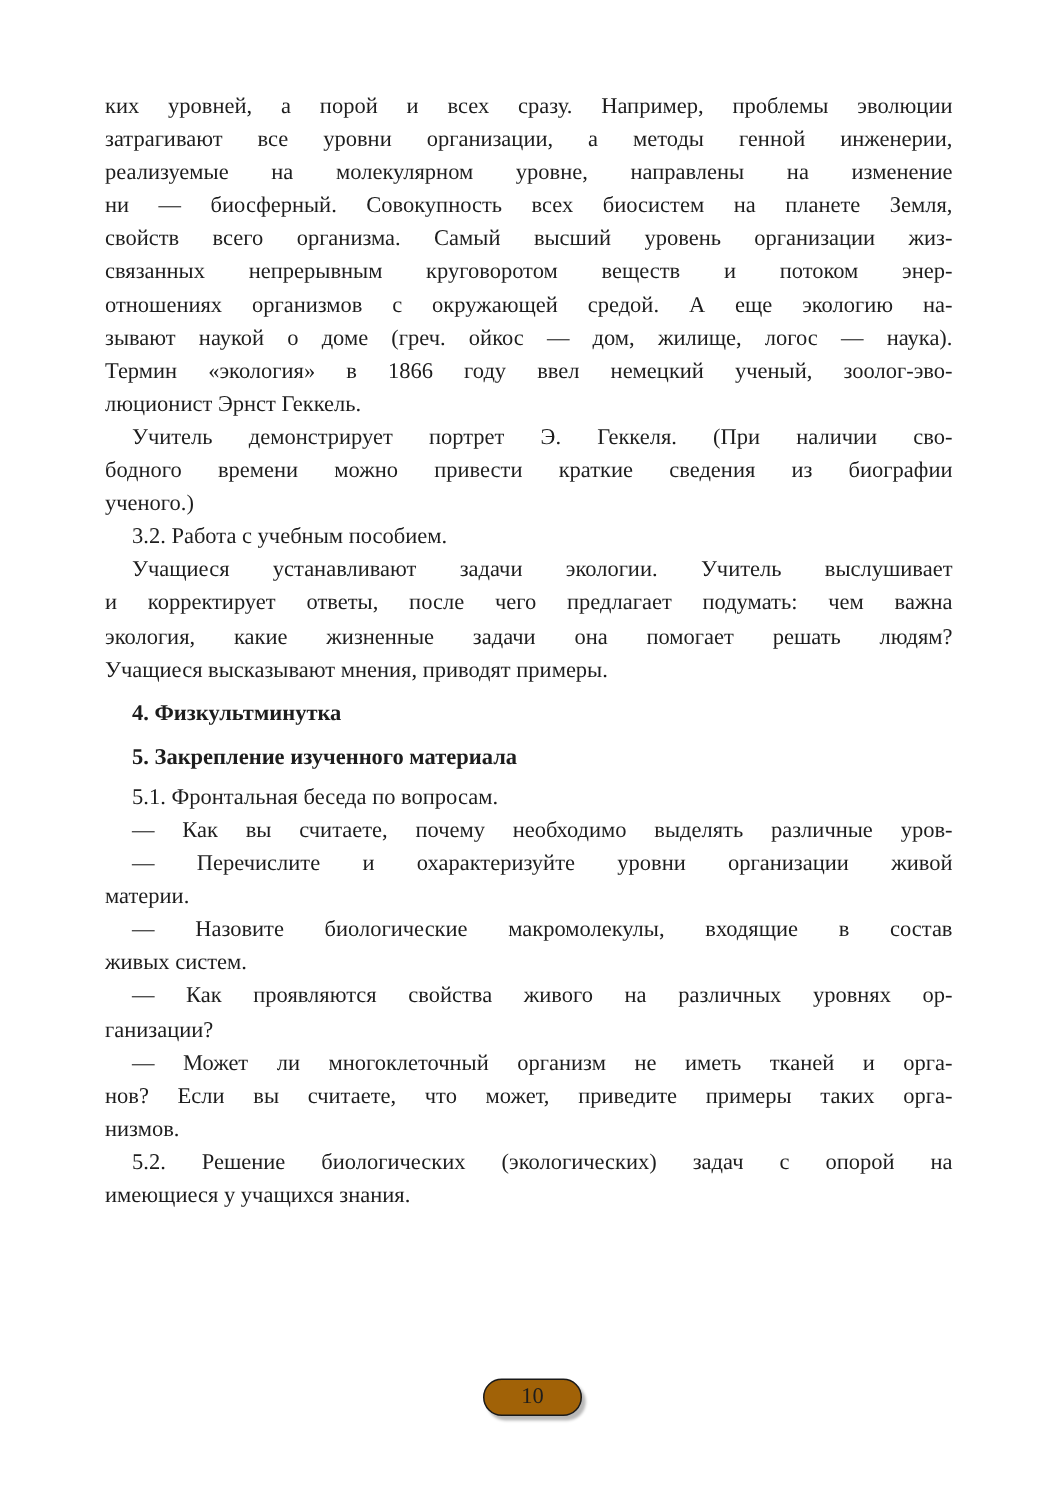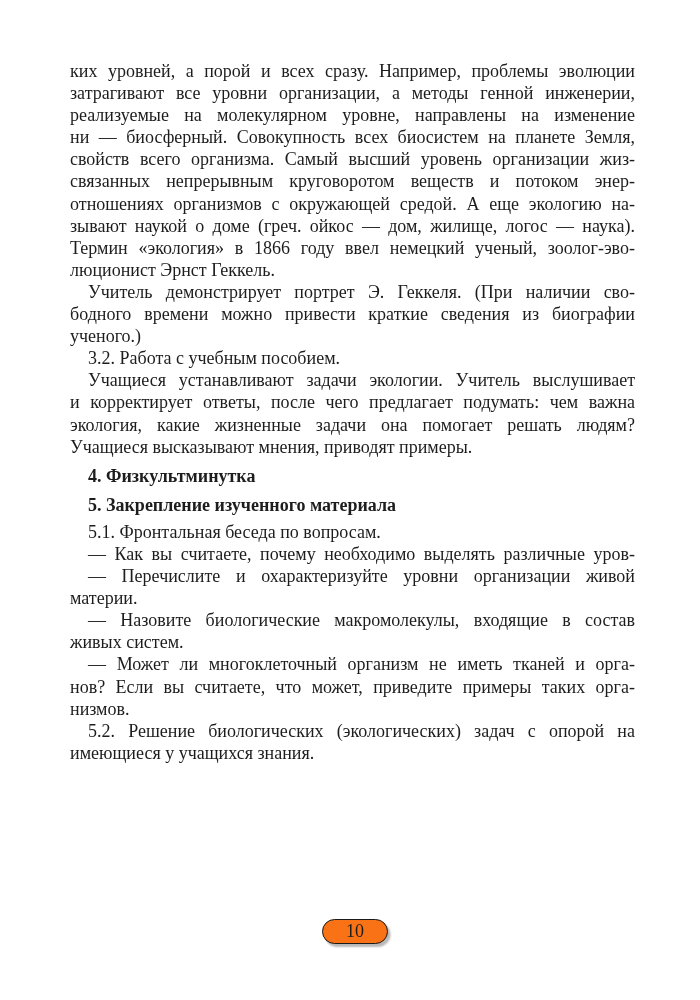--- a/index.html
+++ b/index.html
@@ -14,21 +14,21 @@
     background: #ffffff;
     color: #1d1d1d;
     font-family: "Liberation Serif", "DejaVu Serif", serif;
     overflow: hidden;
   }
   .content {
     position: absolute;
     left: 70px;
     top: 60px;
     width: 565px;
-    font-size: 18px;
+    font-size: 15px;
     line-height: 22.1px;
   }
   .block { margin: 0; padding: 0; }
   .block.heading {
     font-weight: 700;
     margin-top: 7px;
     margin-bottom: 5px;
   }
   .line {
     text-align: justify;
@@ -47,26 +47,26 @@
     width: 700px;
     display: flex;
     justify-content: center;
   }
   .page-pill {
     margin-left: 10px; 
     width: 64px;
     height: 23px;
     border: 1.6px solid #1a1a1a;
     border-radius: 13px;
-    background: #f97316;
+    background: #a16207;
     box-shadow: 2.5px 3px 2px rgba(0,0,0,0.28);
     display: flex;
     align-items: center;
     justify-content: center;
-    font-size: 18px;
+    font-size: 15px;
     color: #1d1d1d;
   }
 </style>
 </head>
 <body>
 
 <div class="sheet">
   <main class="content" id="content">
       <div class="block paragraph">
         <div class="line fill">ких уровней, а порой и всех сразу. Например, проблемы эволюции</div>
@@ -110,20 +110,24 @@
       </div>
       <div class="block paragraph">
         <div class="line fill indent">— Перечислите и охарактеризуйте уровни организации живой</div>
         <div class="line">материи.</div>
       </div>
       <div class="block paragraph">
         <div class="line fill indent">— Назовите биологические макромолекулы, входящие в состав</div>
         <div class="line">живых систем.</div>
       </div>
       <div class="block paragraph">
+        <div class="line fill indent">— Как проявляются свойства живого на различных уровнях ор-</div>
+        <div class="line">ганизации?</div>
+      </div>
+      <div class="block paragraph">
         <div class="line fill indent">— Может ли многоклеточный организм не иметь тканей и орга-</div>
         <div class="line fill">нов? Если вы считаете, что может, приведите примеры таких орга-</div>
         <div class="line">низмов.</div>
       </div>
       <div class="block paragraph">
         <div class="line fill indent">5.2. Решение биологических (экологических) задач с опорой на</div>
         <div class="line">имеющиеся у учащихся знания.</div>
       </div>
     </main>
 

